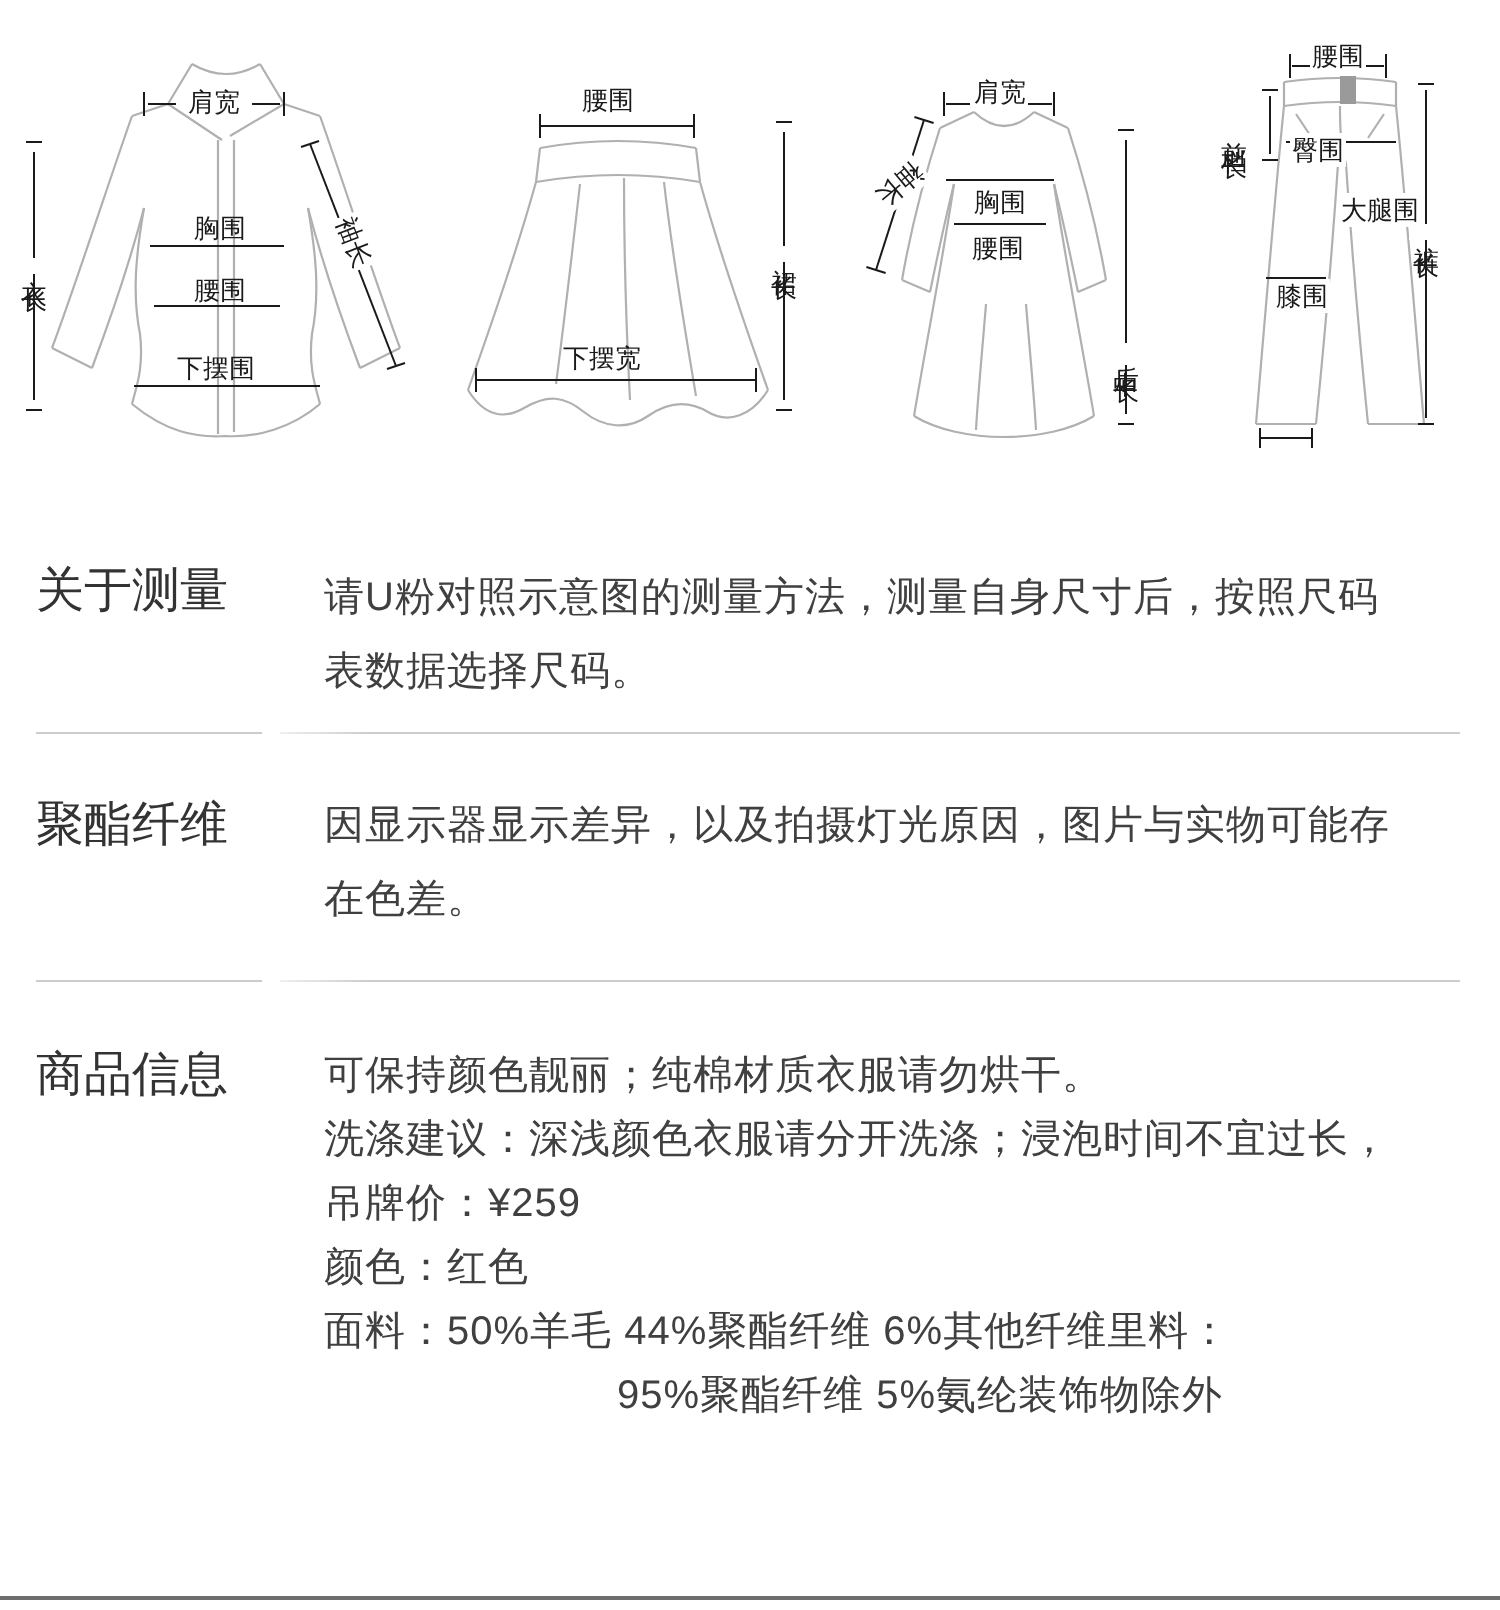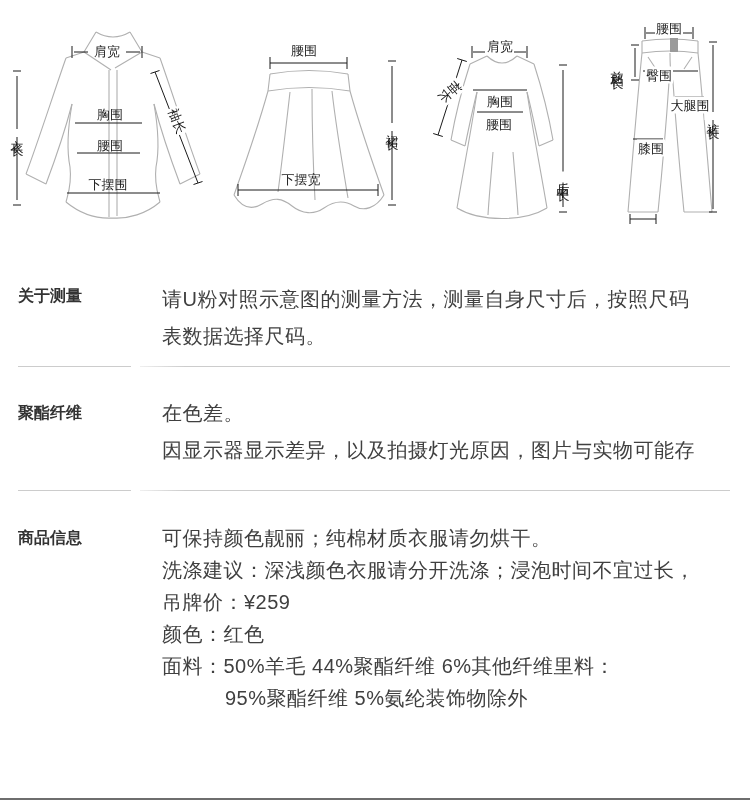--- a/index.html
+++ b/index.html
@@ -6,25 +6,25 @@
   #page{position:relative;width:750px;height:805px;background:#fff;overflow:hidden;
         font-family:"Liberation Sans",sans-serif;}
   svg{position:absolute;overflow:visible;}
   svg path,svg line{fill:none;}
   .garment{stroke:#b0b0b0;stroke-width:1.1;}
   .meas{stroke:#1a1a1a;stroke-width:1;}
   .dlabel{position:absolute;font-size:13px;color:#1a1a1a;white-space:nowrap;
           line-height:1;z-index:3;transform:translate(-50%,-50%);}
   .dlabel.bg{background:#fff;padding:2px 1px;}
   .dlabel.vert{writing-mode:vertical-rl;text-orientation:upright;letter-spacing:3px;padding:1px 2px;}
-  .sec-title{position:absolute;left:18px;font-size:16px;font-weight:bold;color:#333;line-height:30px;}
+  .sec-title{position:absolute;left:18px;font-size:24px;font-weight:normal;color:#333;line-height:30px;}
   .sec-body{position:absolute;left:150px;font-size:20px;color:#404040;line-height:37px;
             white-space:nowrap;letter-spacing:0.5px;margin-left:12px;}
   .sec-rows{line-height:32px;}
-  .row-indent{padding-left:63px;}
+  .row-indent{padding-left:63px;text-align:center;}
   .div-l{position:absolute;left:18px;width:113px;height:1px;background:#ccc;}
   .div-r{position:absolute;left:140px;width:590px;height:1px;
          background:linear-gradient(to right,#efefef,#ccc 45px);}
   .bottom-bar{position:absolute;left:0;top:798px;width:750px;height:2px;background:#6e6e6e;}
 </style>
 </head>
 <body>
 
 <div id="page">
 
@@ -173,22 +173,22 @@
   <div class="sec-title" style="top:281px">关于测量</div>
   <div class="sec-body" style="top:281px">
     <div>请U粉对照示意图的测量方法，测量自身尺寸后，按照尺码</div>
     <div>表数据选择尺码。</div>
   </div>
   <div class="div-l" style="top:366px"></div>
   <div class="div-r" style="top:366px"></div>
 
   <div class="sec-title" style="top:398px">聚酯纤维</div>
   <div class="sec-body" style="top:395px">
+    <div>因显示器显示差异，以及拍摄灯光原因，图片与实物可能存</div>
     <div>在色差。</div>
-    <div>因显示器显示差异，以及拍摄灯光原因，图片与实物可能存</div>
   </div>
   <div class="div-l" style="top:490px"></div>
   <div class="div-r" style="top:490px"></div>
 
   <div class="sec-title" style="top:523px">商品信息</div>
   <div class="sec-body sec-rows" style="top:522px">
     <div>可保持颜色靓丽；纯棉材质衣服请勿烘干。</div>
     <div>洗涤建议：深浅颜色衣服请分开洗涤；浸泡时间不宜过长，</div>
     <div>吊牌价：¥259</div>
     <div>颜色：红色</div>

